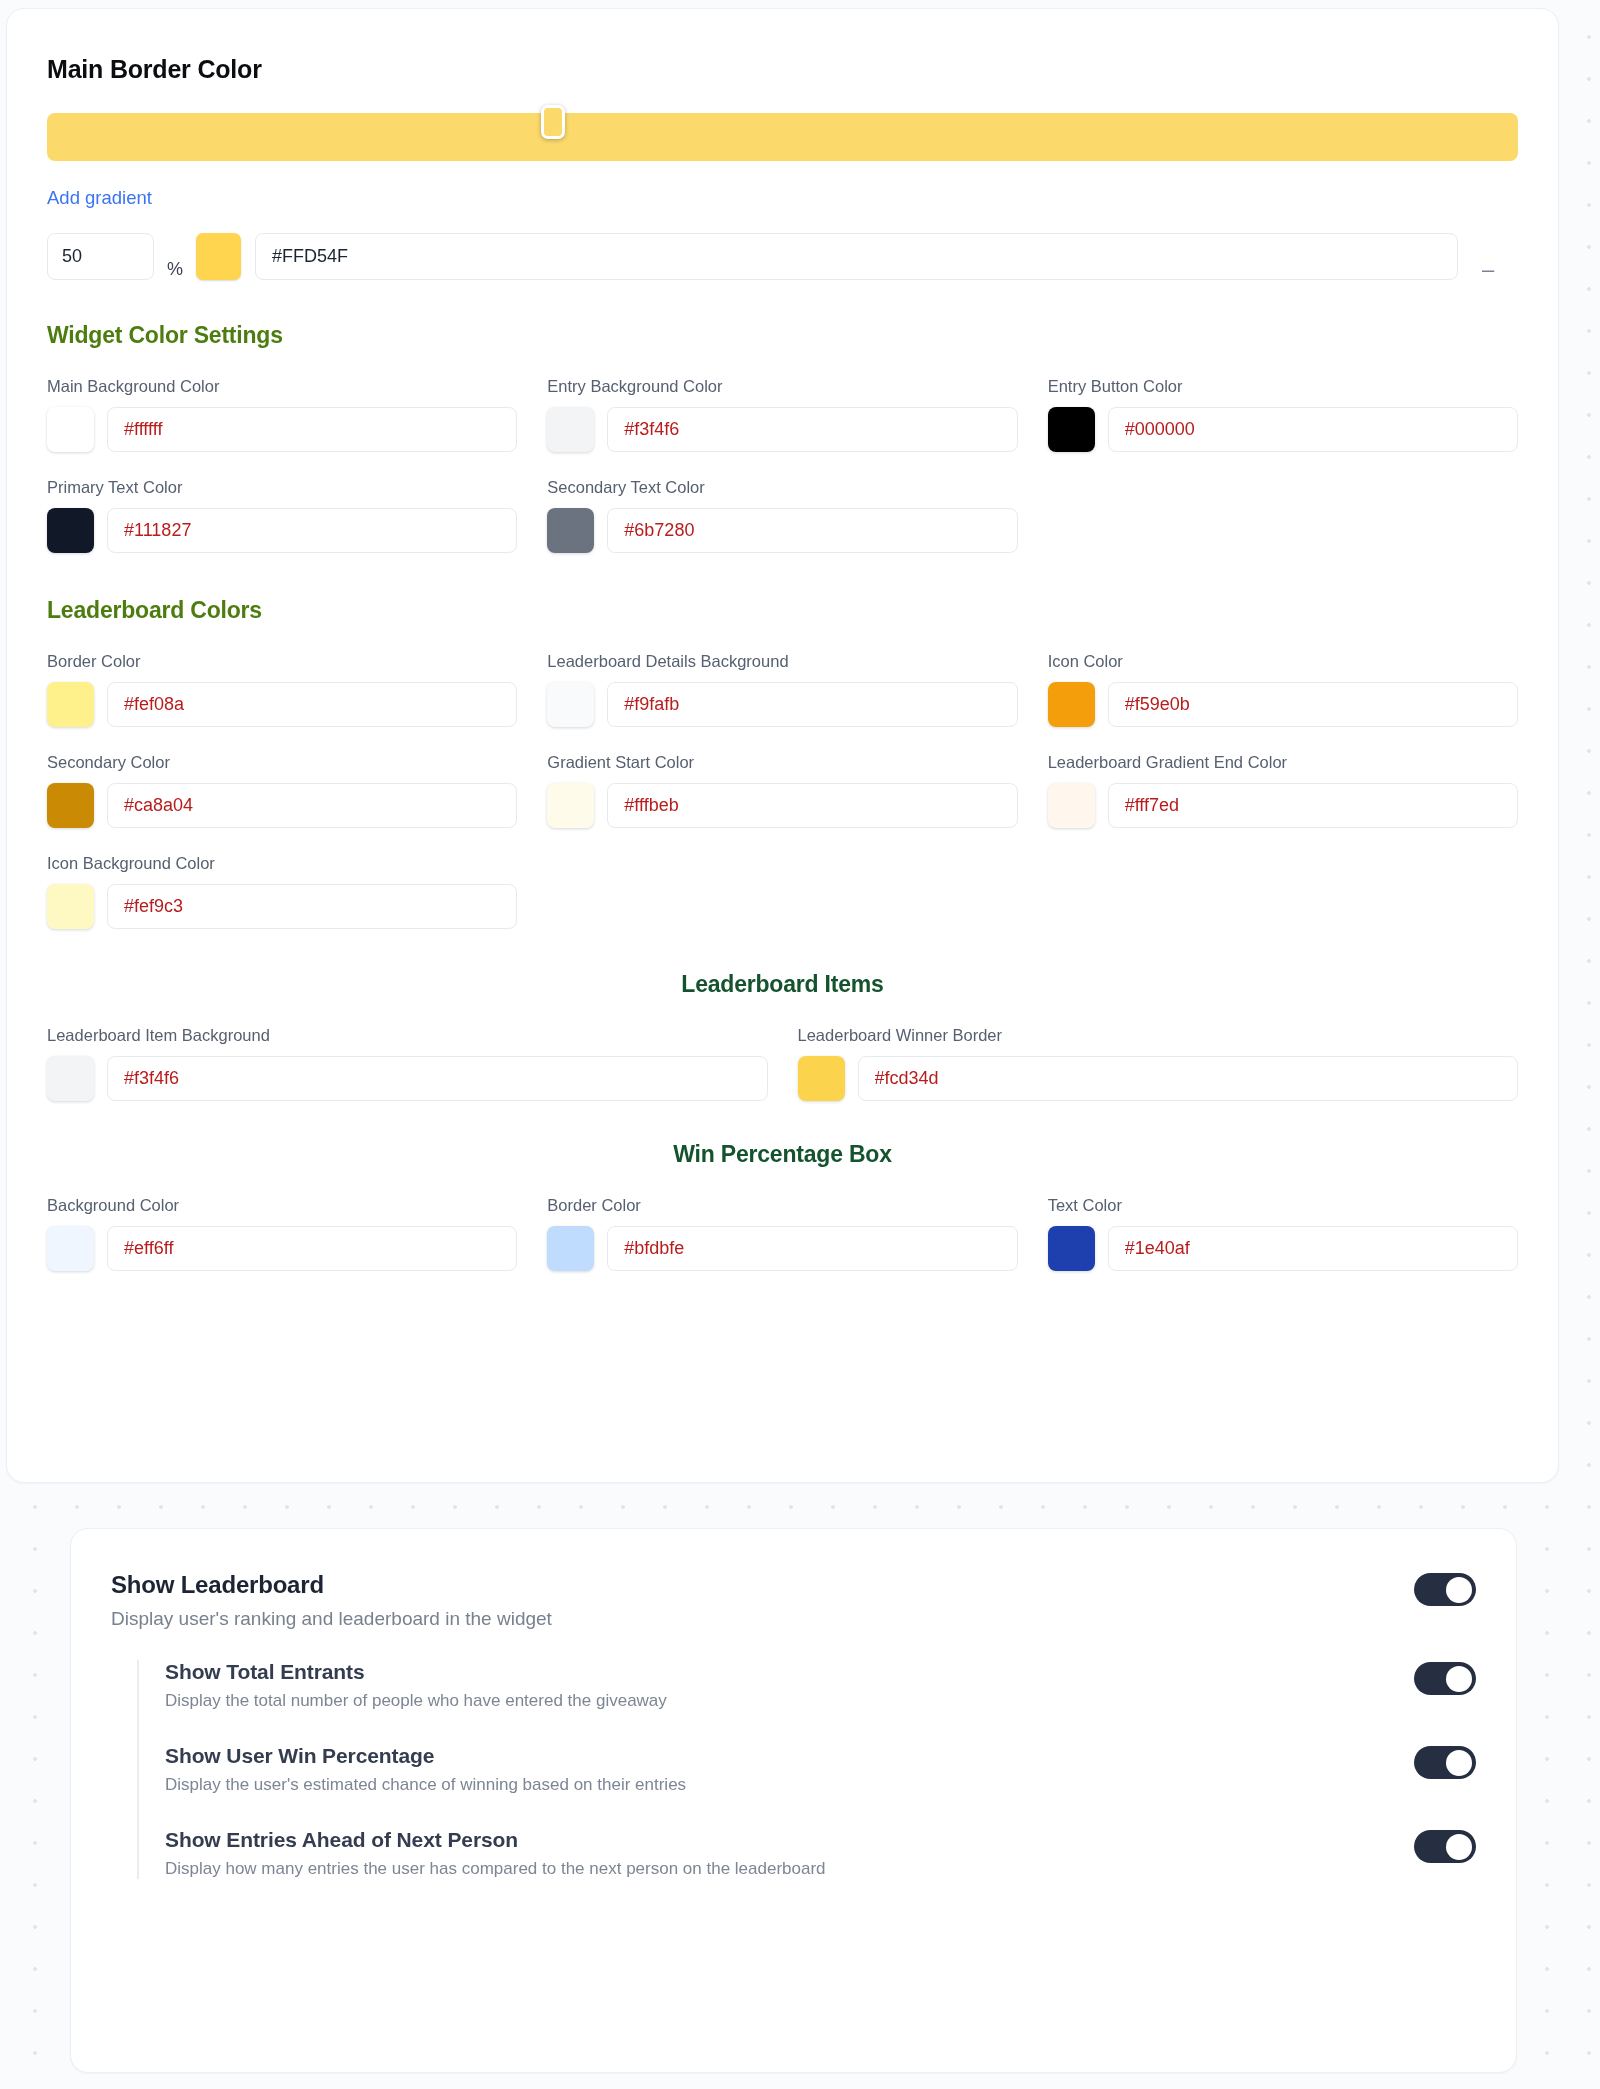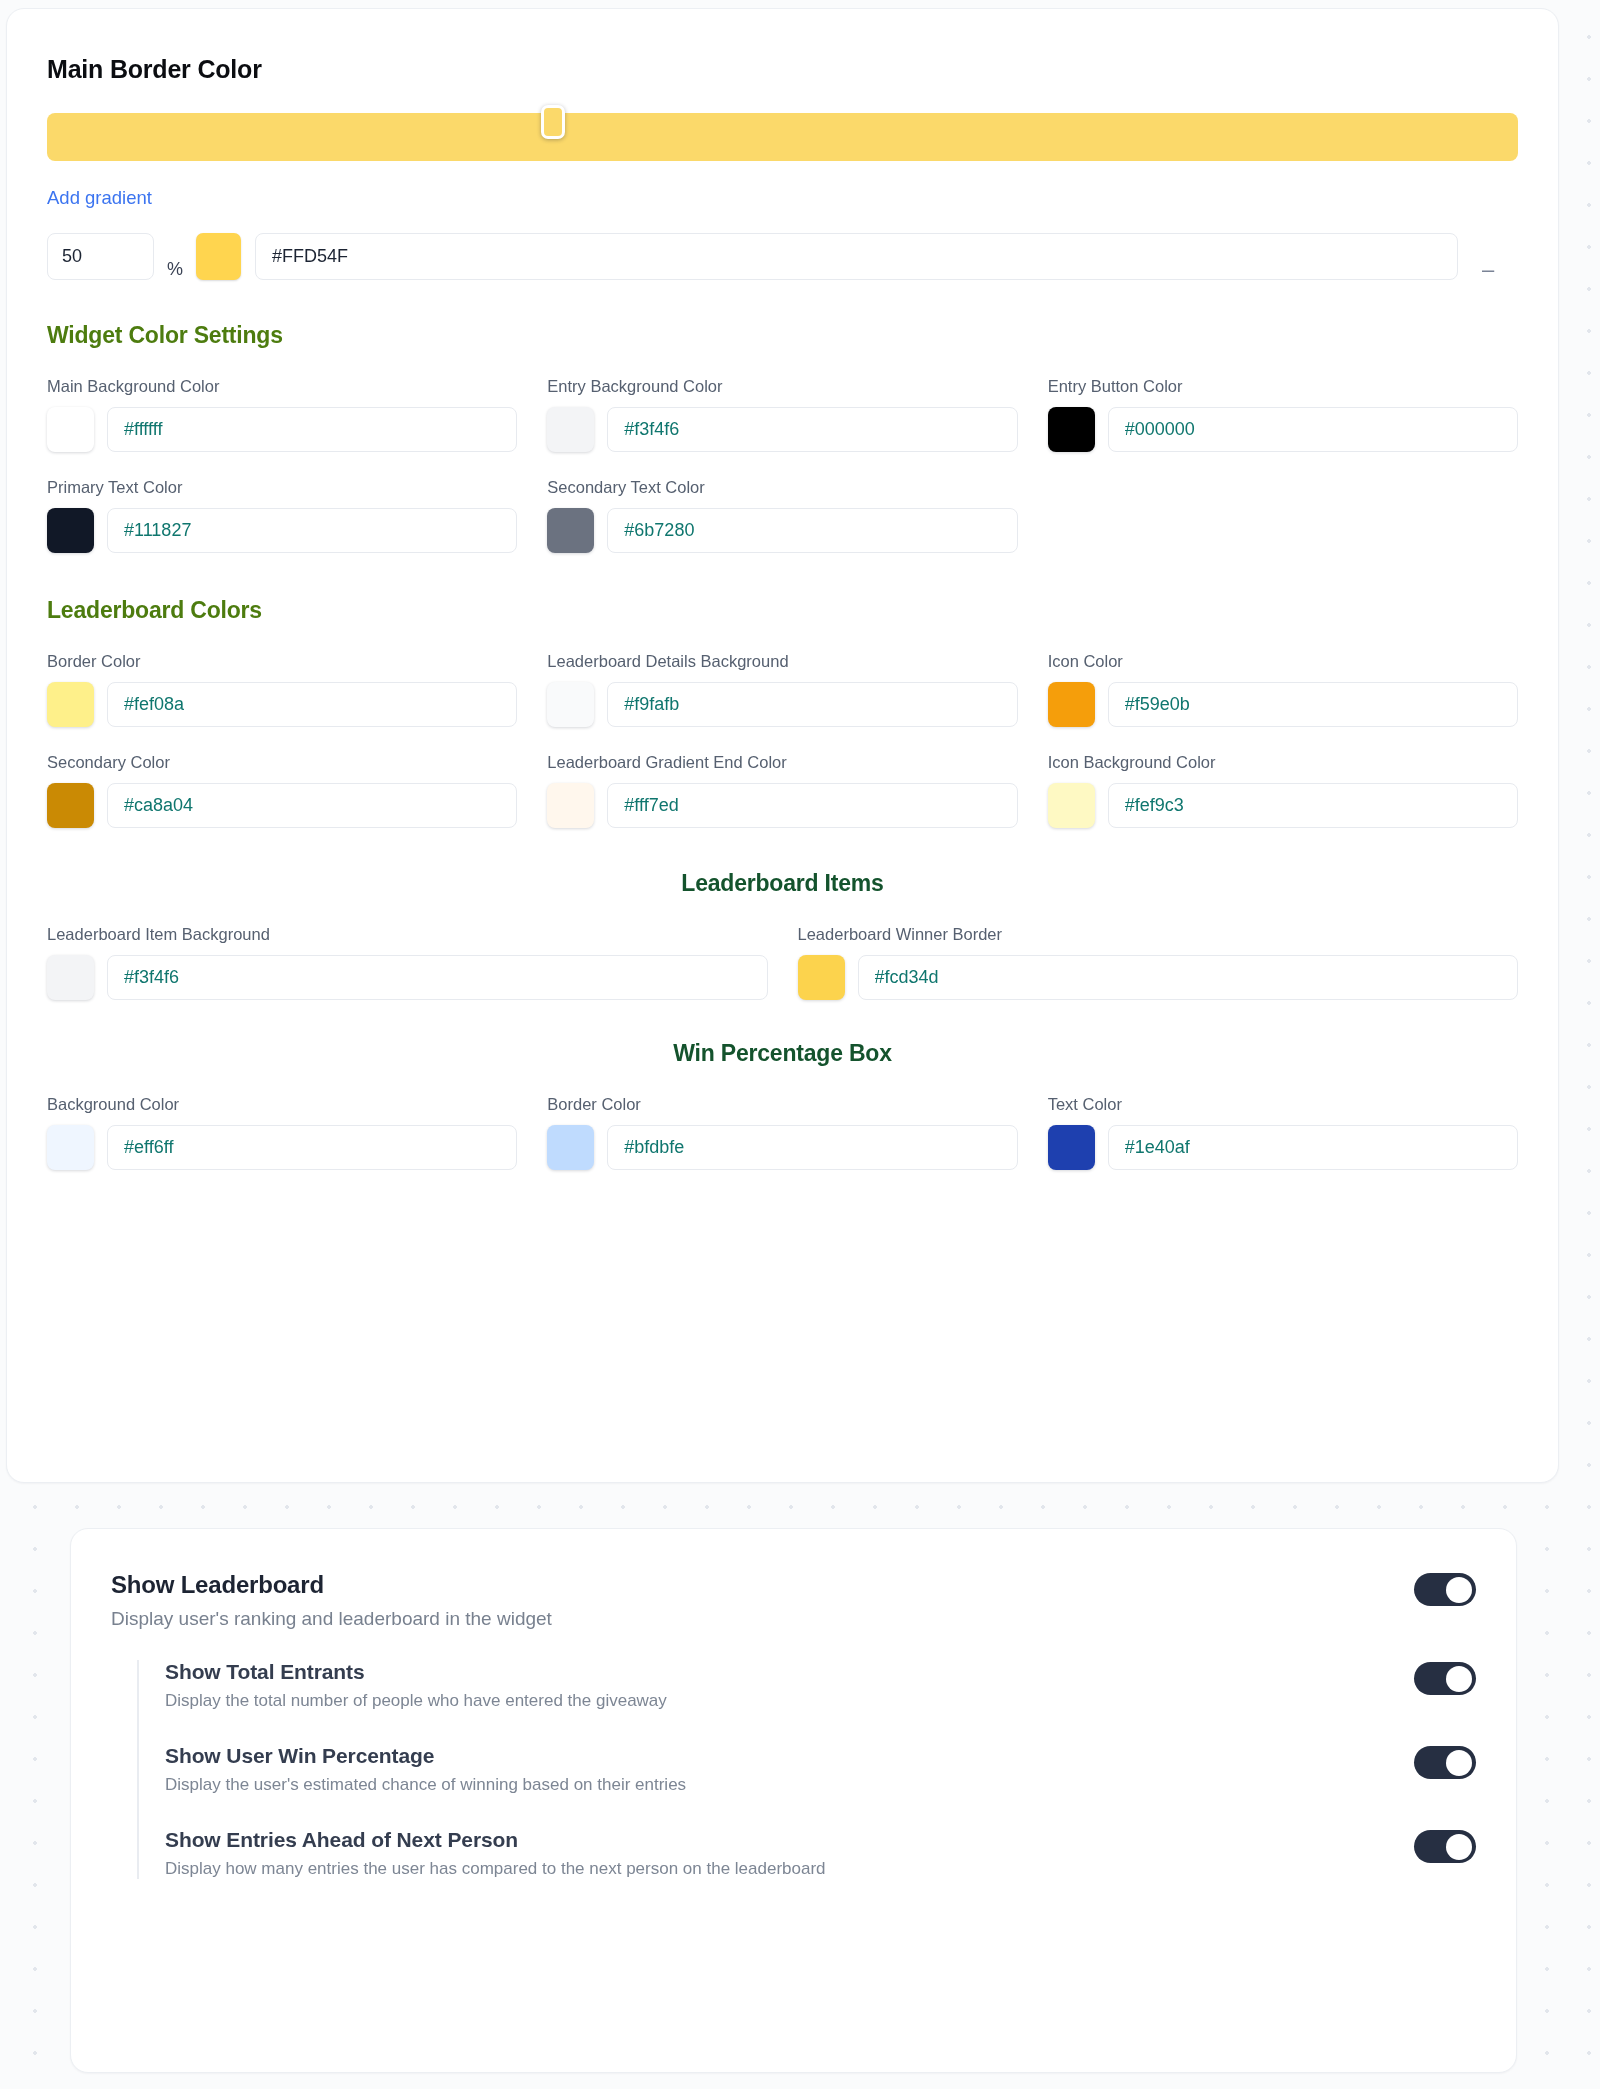--- a/index.html
+++ b/index.html
@@ -216,21 +216,21 @@
 
   .color-input {
     flex: 1;
     min-width: 0;
     height: 45px;
     border: 1px solid #e7eaef;
     border-radius: 8px;
     background: #fff;
     font-family: "Liberation Sans", sans-serif;
     font-size: 18px;
-    color: #0f766e;
+    color: #b91c1c;
     padding: 0 16px;
     outline: none;
   }
 
   
   .tg-row {
     display: flex;
     align-items: flex-start;
     justify-content: space-between;
   }
@@ -387,20 +387,27 @@
         </div>
       </div>
       <div class="color-field">
         <span class="field-label">Secondary Color</span>
         <div class="row">
           <div class="color-swatch" style="background: rgb(202, 138, 4);"></div>
           <input class="color-input" value="#ca8a04" style="">
         </div>
       </div>
       <div class="color-field">
+        <span class="field-label">Gradient Start Color</span>
+        <div class="row">
+          <div class="color-swatch" style="background: rgb(255, 251, 235);"></div>
+          <input class="color-input" value="#fffbeb" style="">
+        </div>
+      </div>
+      <div class="color-field">
         <span class="field-label">Leaderboard Gradient End Color</span>
         <div class="row">
           <div class="color-swatch" style="background: rgb(255, 247, 237);"></div>
           <input class="color-input" value="#fff7ed" style="">
         </div>
       </div>
       <div class="color-field">
         <span class="field-label">Icon Background Color</span>
         <div class="row">
           <div class="color-swatch" style="background: rgb(254, 249, 195);"></div>

